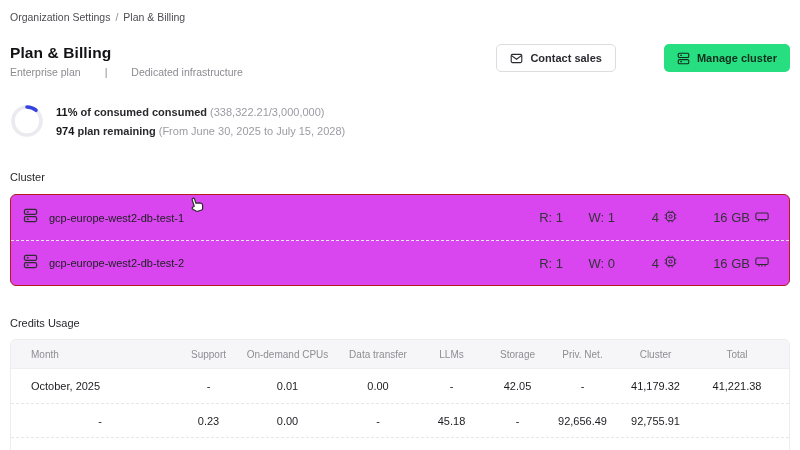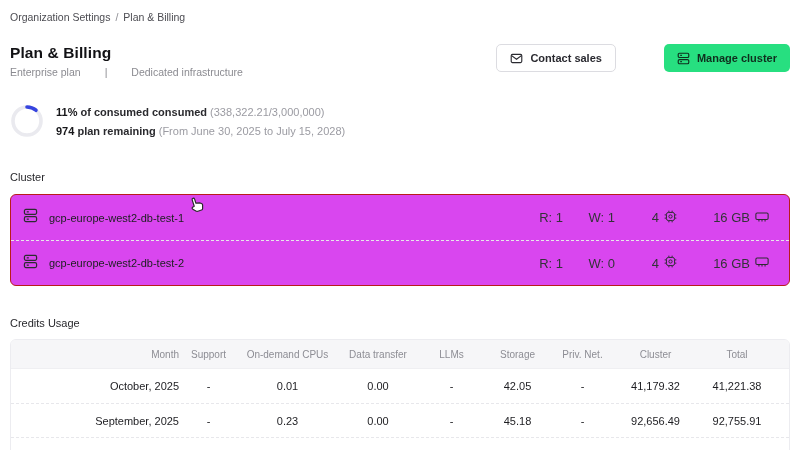--- a/index.html
+++ b/index.html
@@ -86,21 +86,21 @@
     align-items: center;
     padding: 0 10px;
   }
   .t-head { background: #f6f6f8; height: 28px; }
   .t-head .t-cell { font-size: 10px; color: #8d8d94; font-weight: 400; }
   .t-body-row { height: 34px; background: #fff; }
   .t-body-row + .t-body-row { border-top: 1px dashed #e7e7eb; }
   .t-body-row:first-of-type { border-top: none; }
   .t-body { border-top: 1px solid #efeff2; }
   .t-cell { font-size: 11px; color: #1d1d21; text-align: center; padding-right: 2px; }
-  .t-cell.first { text-align: right; padding-left: 10px; }
+  .t-cell.first { text-align: left; padding-left: 10px; }
 
   
   .cursor-overlay { position: absolute; left: 186px; top: 195px; pointer-events: none; z-index: 10; }
 </style>
 </head>
 <body>
 
 <div class="page">
 
   <div class="breadcrumb">
@@ -280,21 +280,20 @@
         <span class="t-cell">-</span>
         <span class="t-cell">0.01</span>
         <span class="t-cell">0.00</span>
         <span class="t-cell">-</span>
         <span class="t-cell">42.05</span>
         <span class="t-cell">-</span>
         <span class="t-cell">41,179.32</span>
         <span class="t-cell">41,221.38</span>
       </div>
       <div class="t-row t-body-row">
-        <span class="t-cell first">September, 2025</span>
         <span class="t-cell">-</span>
         <span class="t-cell">0.23</span>
         <span class="t-cell">0.00</span>
         <span class="t-cell">-</span>
         <span class="t-cell">45.18</span>
         <span class="t-cell">-</span>
         <span class="t-cell">92,656.49</span>
         <span class="t-cell">92,755.91</span>
       </div>
       <div class="t-row t-body-row">

